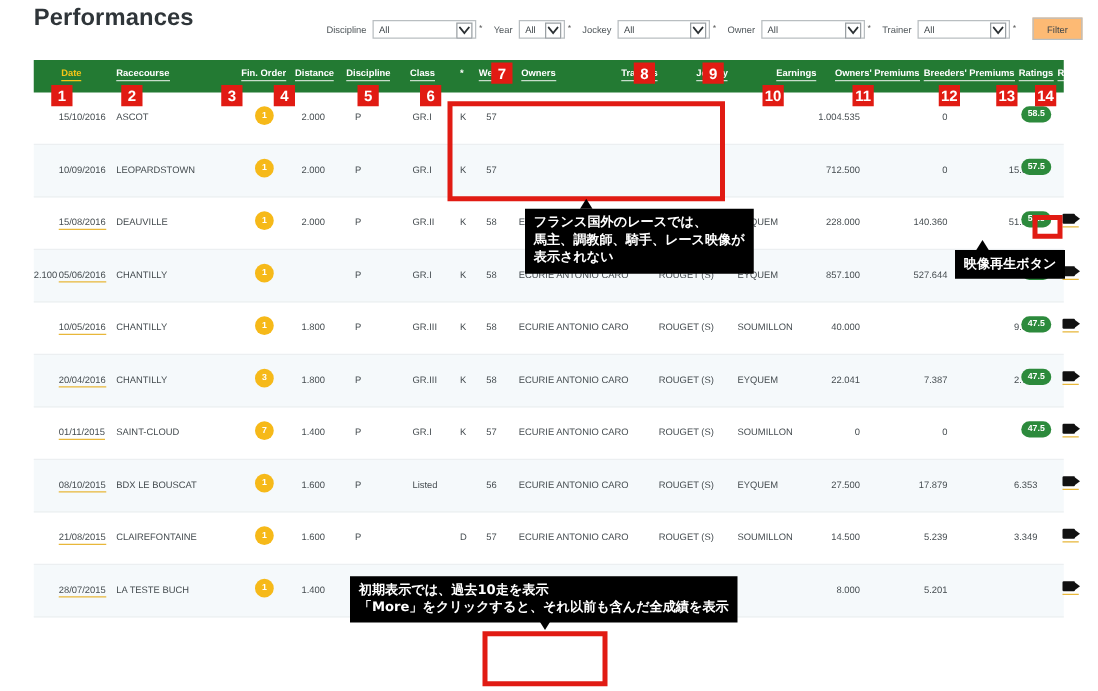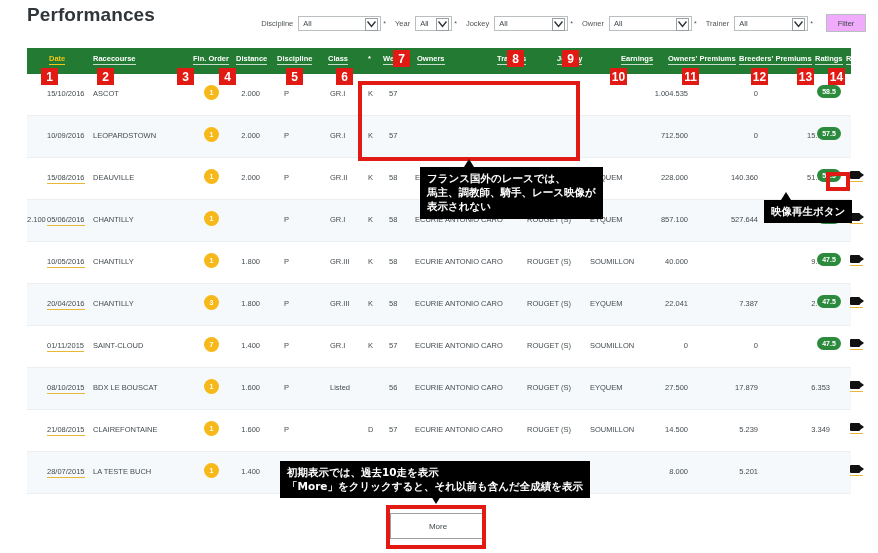--- a/index.html
+++ b/index.html
@@ -39,21 +39,21 @@
   .fselect.w-mid{width:74px;}
   .fselect.w-narrow{width:37px;}
   .fselect .caret{
     position:absolute;right:2px;top:1px;width:11px;height:11px;
     border:1px solid #9aa0a4;background:#fff;
     display:flex;align-items:center;justify-content:center;
   }
   .fselect .caret svg{display:block;}
   .star{font-size:7px;color:#555;margin-right:9px;}
   .filter-btn{
-    width:38px;height:16px;border:1px solid #b9bec1;background:#f0abfc;
+    width:38px;height:16px;border:1px solid #b9bec1;background:#fdba74;
     font-size:7.5px;color:#40474b;display:flex;align-items:center;justify-content:center;
     margin-left:4px;
   }
 
   
   .tbl{position:absolute;left:27px;top:48px;width:824px;}
   .thead{
     background:#237a33;height:26px;position:relative;
   }
   .th{
@@ -393,23 +393,20 @@
           <div class="cell" style="left: 0px; width: 731px; text-align: right;">5.201</div>
           <div class="replay" style="left: 823px;">
             <div class="body"></div>
             <div class="tri"></div>
             <div class="ul"></div>
           </div>
         </div>
       </div>
   </div>
 
-  <div class="more-wrap">
-    <div class="more-btn">More</div>
-  </div>
 
   <div id="ann-host">
       <div class="ann-num" style="left: 41px; top: 68px;">1</div>
       <div class="ann-num" style="left: 97px; top: 68px;">2</div>
       <div class="ann-num" style="left: 177px; top: 68px;">3</div>
       <div class="ann-num" style="left: 219px; top: 68px;">4</div>
       <div class="ann-num" style="left: 286px; top: 68px;">5</div>
       <div class="ann-num" style="left: 336px; top: 68px;">6</div>
       <div class="ann-num" style="left: 393px; top: 50px;">7</div>
       <div class="ann-num" style="left: 507px; top: 50px;">8</div>

